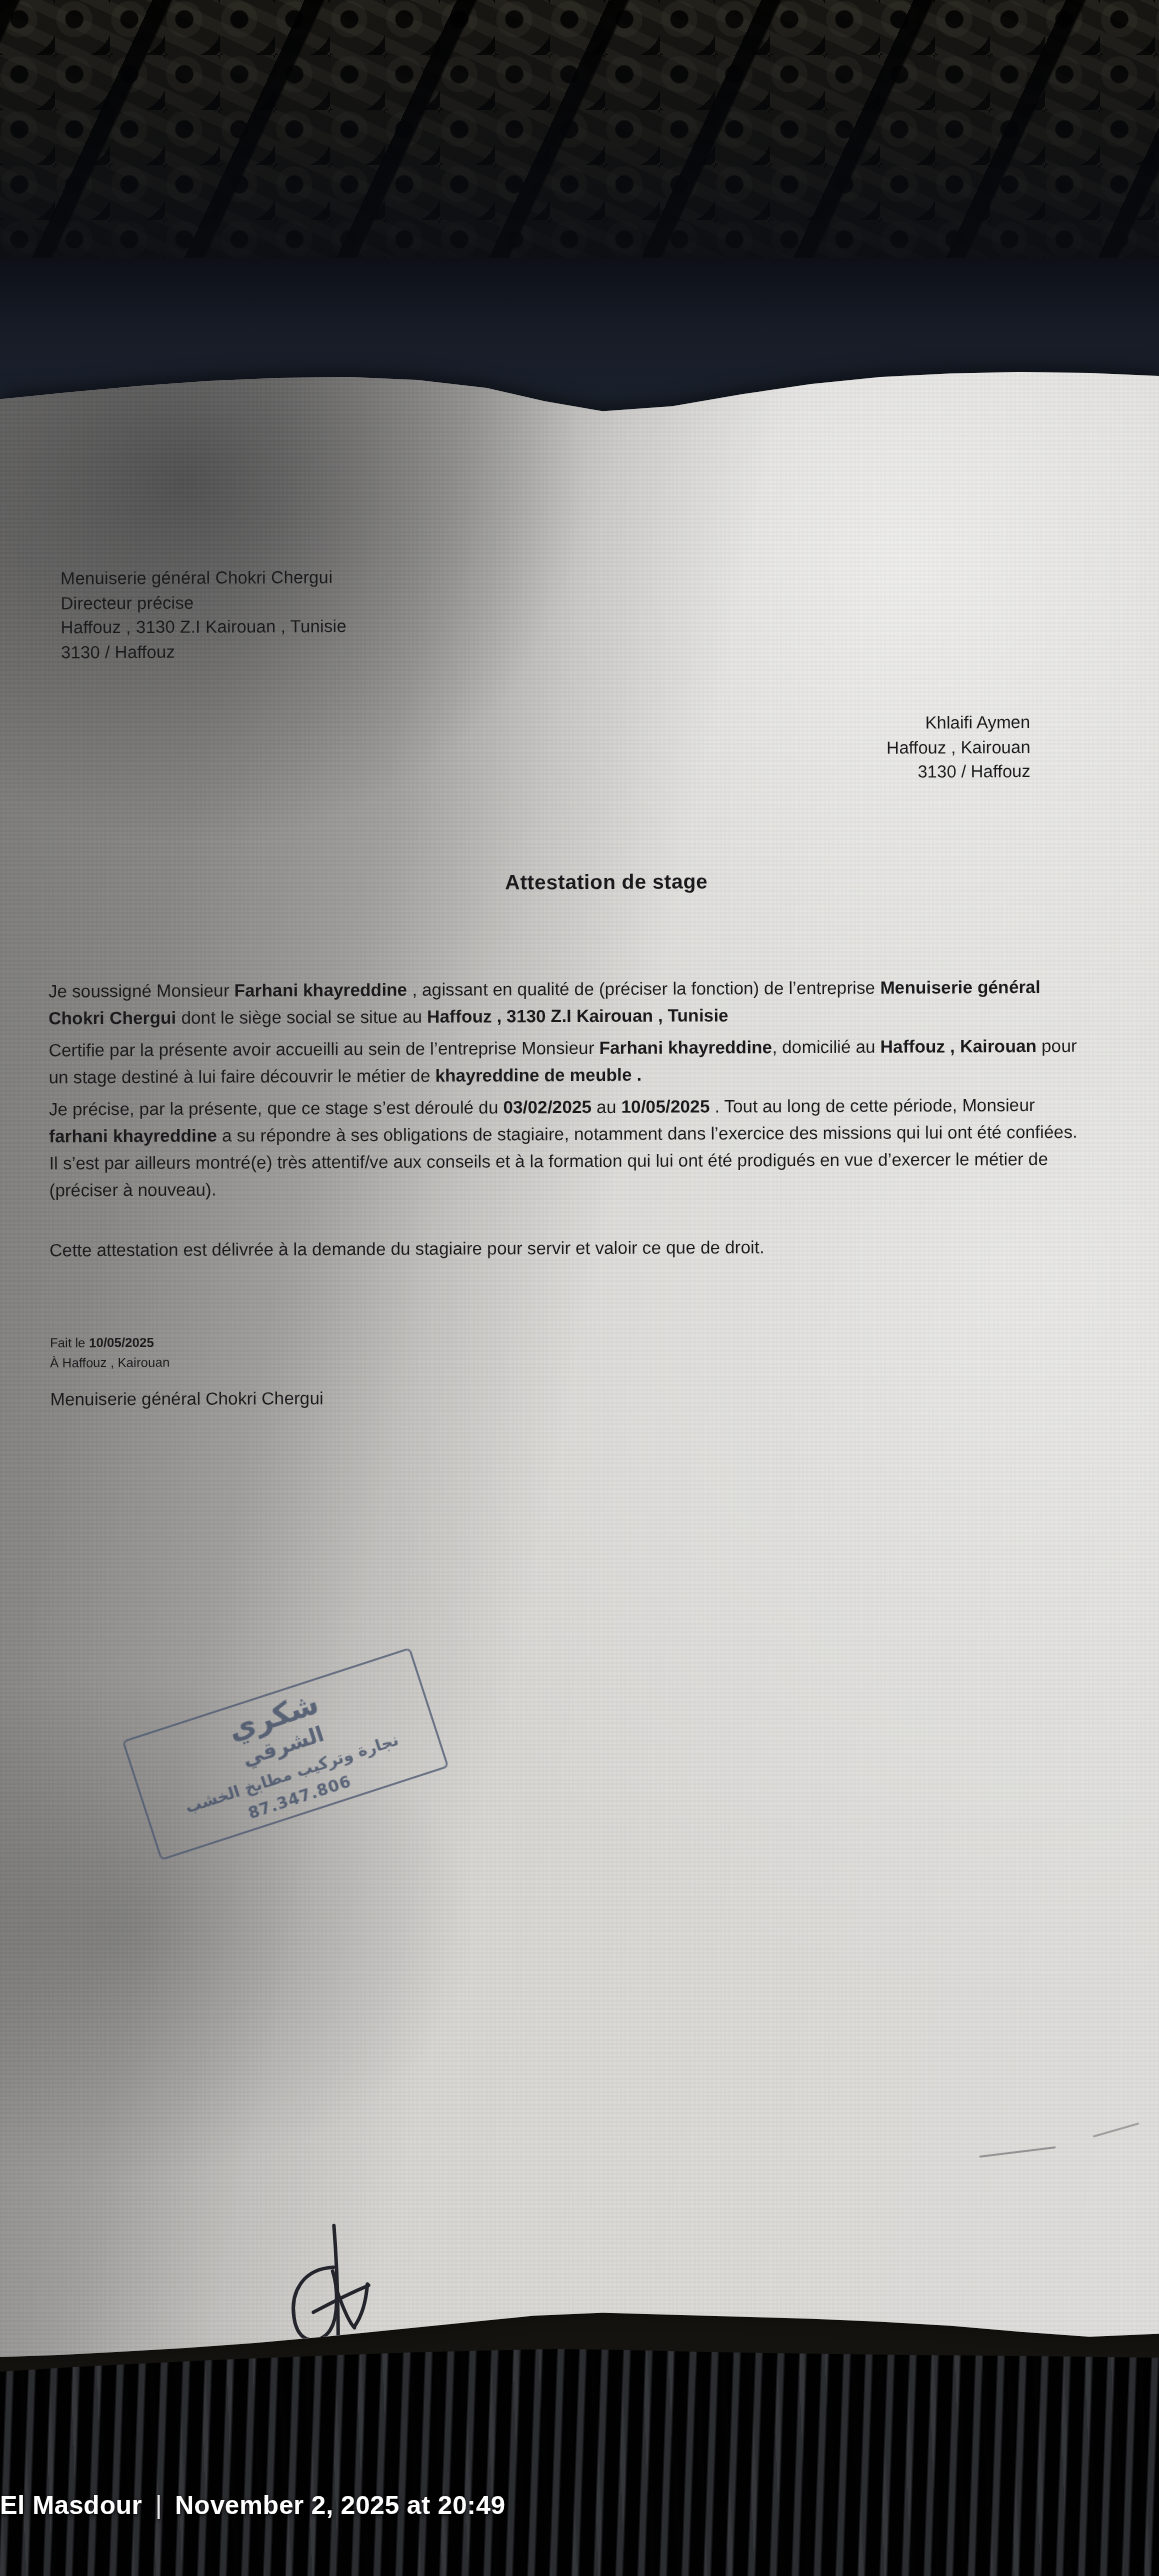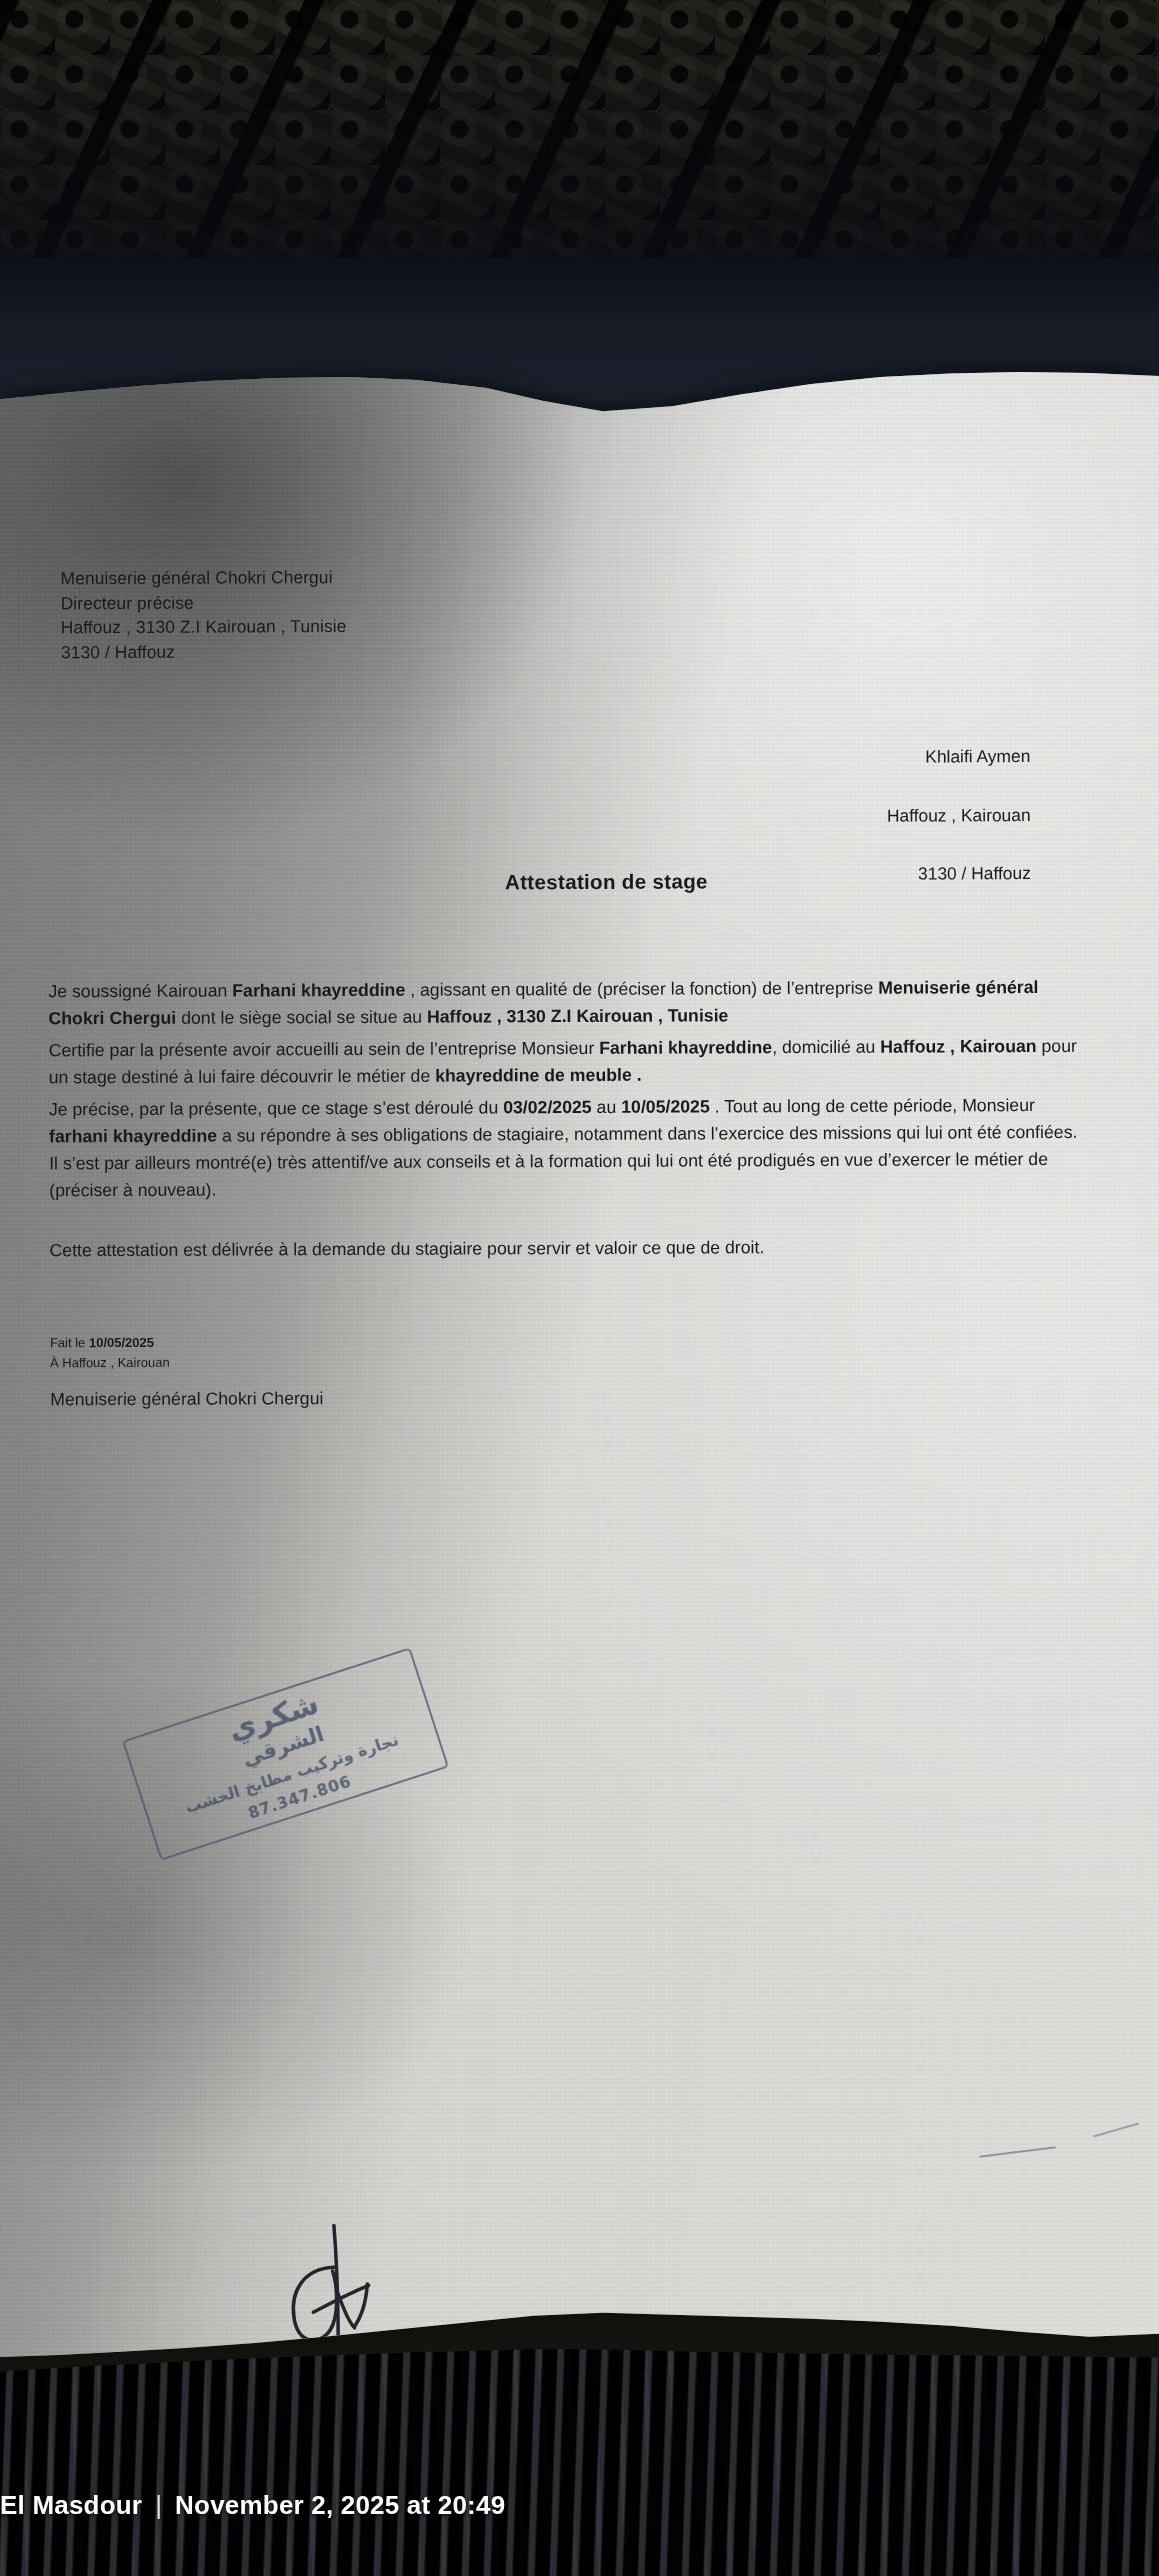--- a/index.html
+++ b/index.html
@@ -110,21 +110,21 @@
     color: #1a1a1c;
     font-family: "Liberation Sans", sans-serif;
     transform: rotate(-0.25deg);
   }
   .blk { position: absolute; line-height: 1.42; }
 
   .sender { left: 64px; top: 203px; font-size: 17.4px; letter-spacing: 0.1px; }
   .sender div { white-space: nowrap; }
 
   .recipient { right: 126px; top: 351px; font-size: 17.4px; text-align: right; }
-  .recipient div { white-space: nowrap; margin-top: 34px; }
+  .recipient div { white-space: nowrap; }
 
   .title {
     left: 0; top: 506px; width: 1159px;
     text-align: center;
     font-size: 20.6px; font-weight: bold;
     letter-spacing: 0.3px;
     padding-left: 58px;
   }
 
   .body { left: 50px; top: 615px; width: 1030px; font-size: 17.7px; line-height: 1.52; }
@@ -250,21 +250,21 @@
         <div class="blk recipient">
           <div>Khlaifi Aymen</div>
           <div>Haffouz , Kairouan</div>
           <div>3130 / Haffouz</div>
         </div>
 
         <div class="blk title">Attestation de stage</div>
 
         <div class="blk body">
           <p class="para">
-            <span>Je soussigné Kairouan </span><b>Farhani khayreddine</b><span> , agissant en qualité de (préciser la fonction) de l’entreprise </span><b>Menuiserie général Chokri Chergui</b><span> dont le siège social se situe au </span><b>Haffouz , 3130 Z.I Kairouan , Tunisie</b>
+            <span>Je soussigné Monsieur </span><b>Farhani khayreddine</b><span> , agissant en qualité de (préciser la fonction) de l’entreprise </span><b>Menuiserie général Chokri Chergui</b><span> dont le siège social se situe au </span><b>Haffouz , 3130 Z.I Kairouan , Tunisie</b>
           </p>
           <p class="para">
             <span>Certifie par la présente avoir accueilli au sein de l’entreprise Monsieur </span><b>Farhani khayreddine</b><span>, domicilié au </span><b>Haffouz , Kairouan</b><span> pour un stage destiné à lui faire découvrir le métier de </span><b>khayreddine de meuble .</b>
           </p>
           <p class="para">
             <span>Je précise, par la présente, que ce stage s’est déroulé du </span><b>03/02/2025</b><span> au </span><b>10/05/2025</b><span> . Tout au long de cette période, Monsieur </span><b>farhani khayreddine</b><span> a su répondre à ses obligations de stagiaire, notamment dans l’exercice des missions qui lui ont été confiées. Il s’est par ailleurs montré(e) très attentif/ve aux conseils et à la formation qui lui ont été prodigués en vue d’exercer le métier de (préciser à nouveau).</span>
           </p>
           <div class="gap"></div>
           <p class="para">Cette attestation est délivrée à la demande du stagiaire pour servir et valoir ce que de droit.</p>
         </div>

